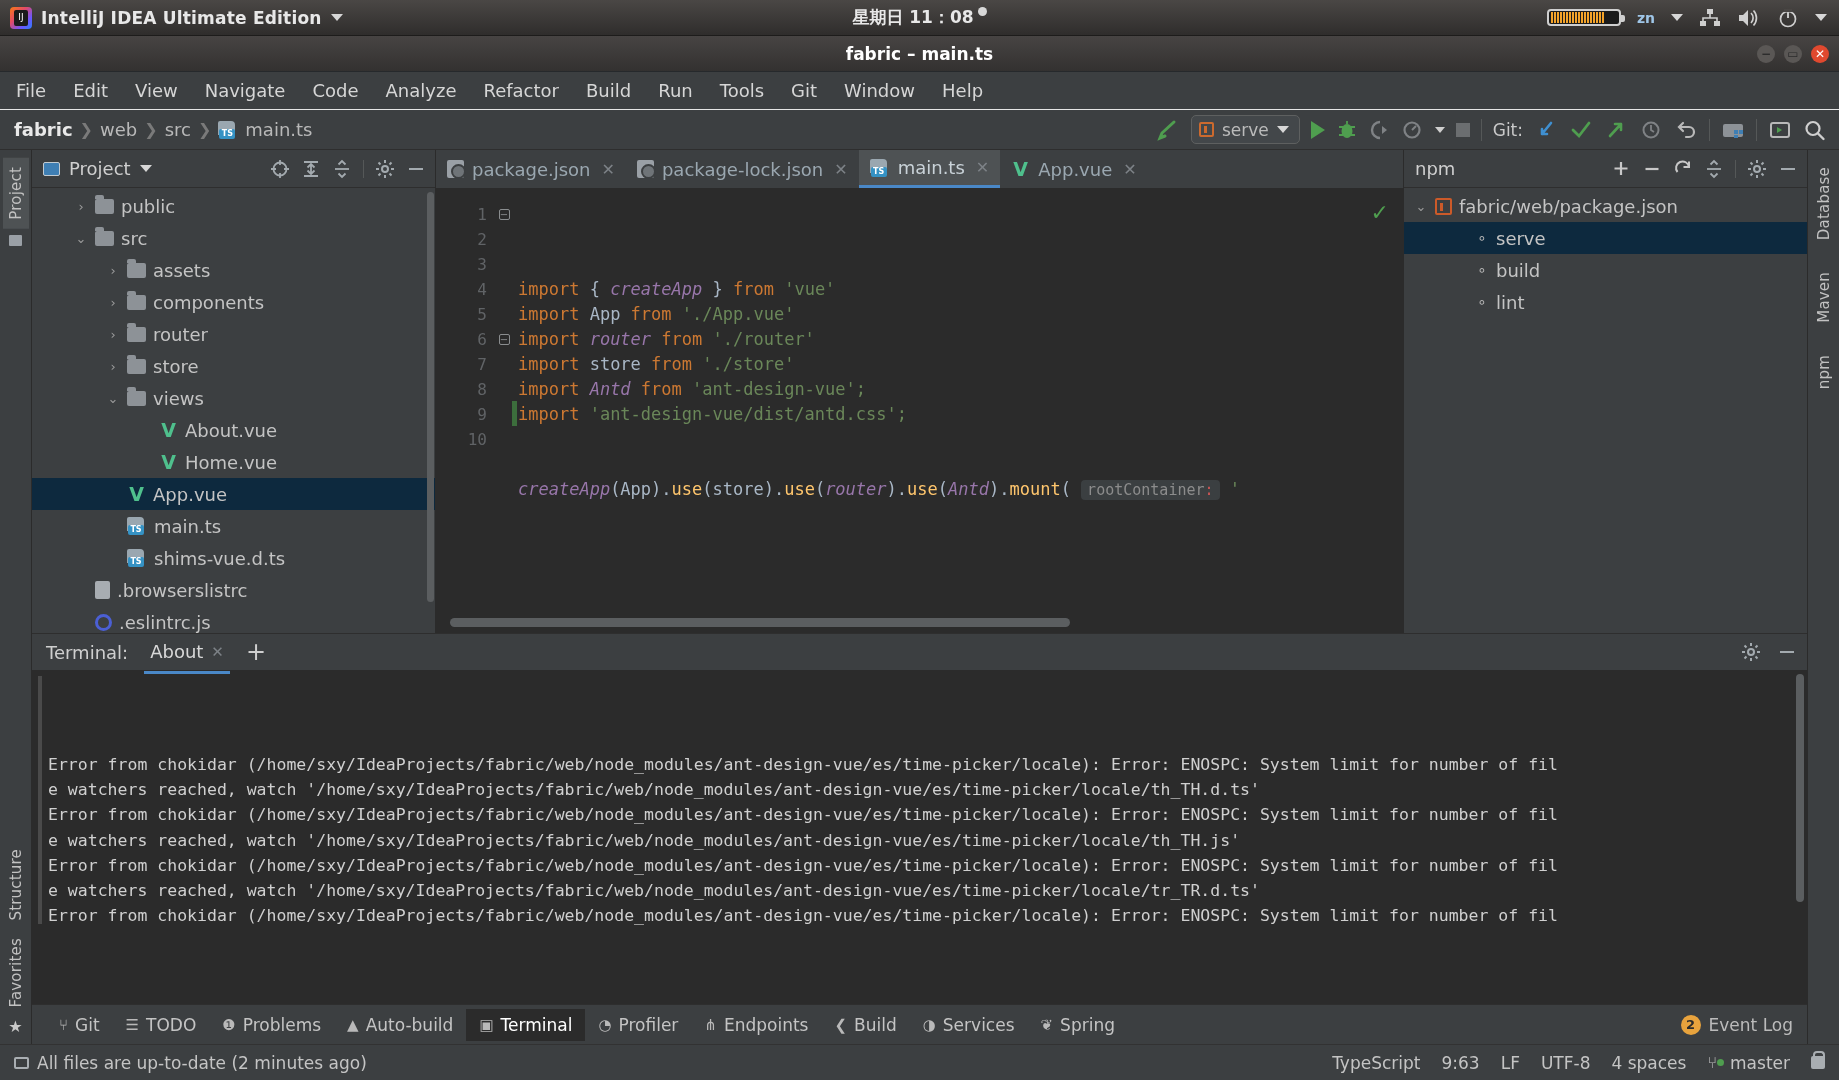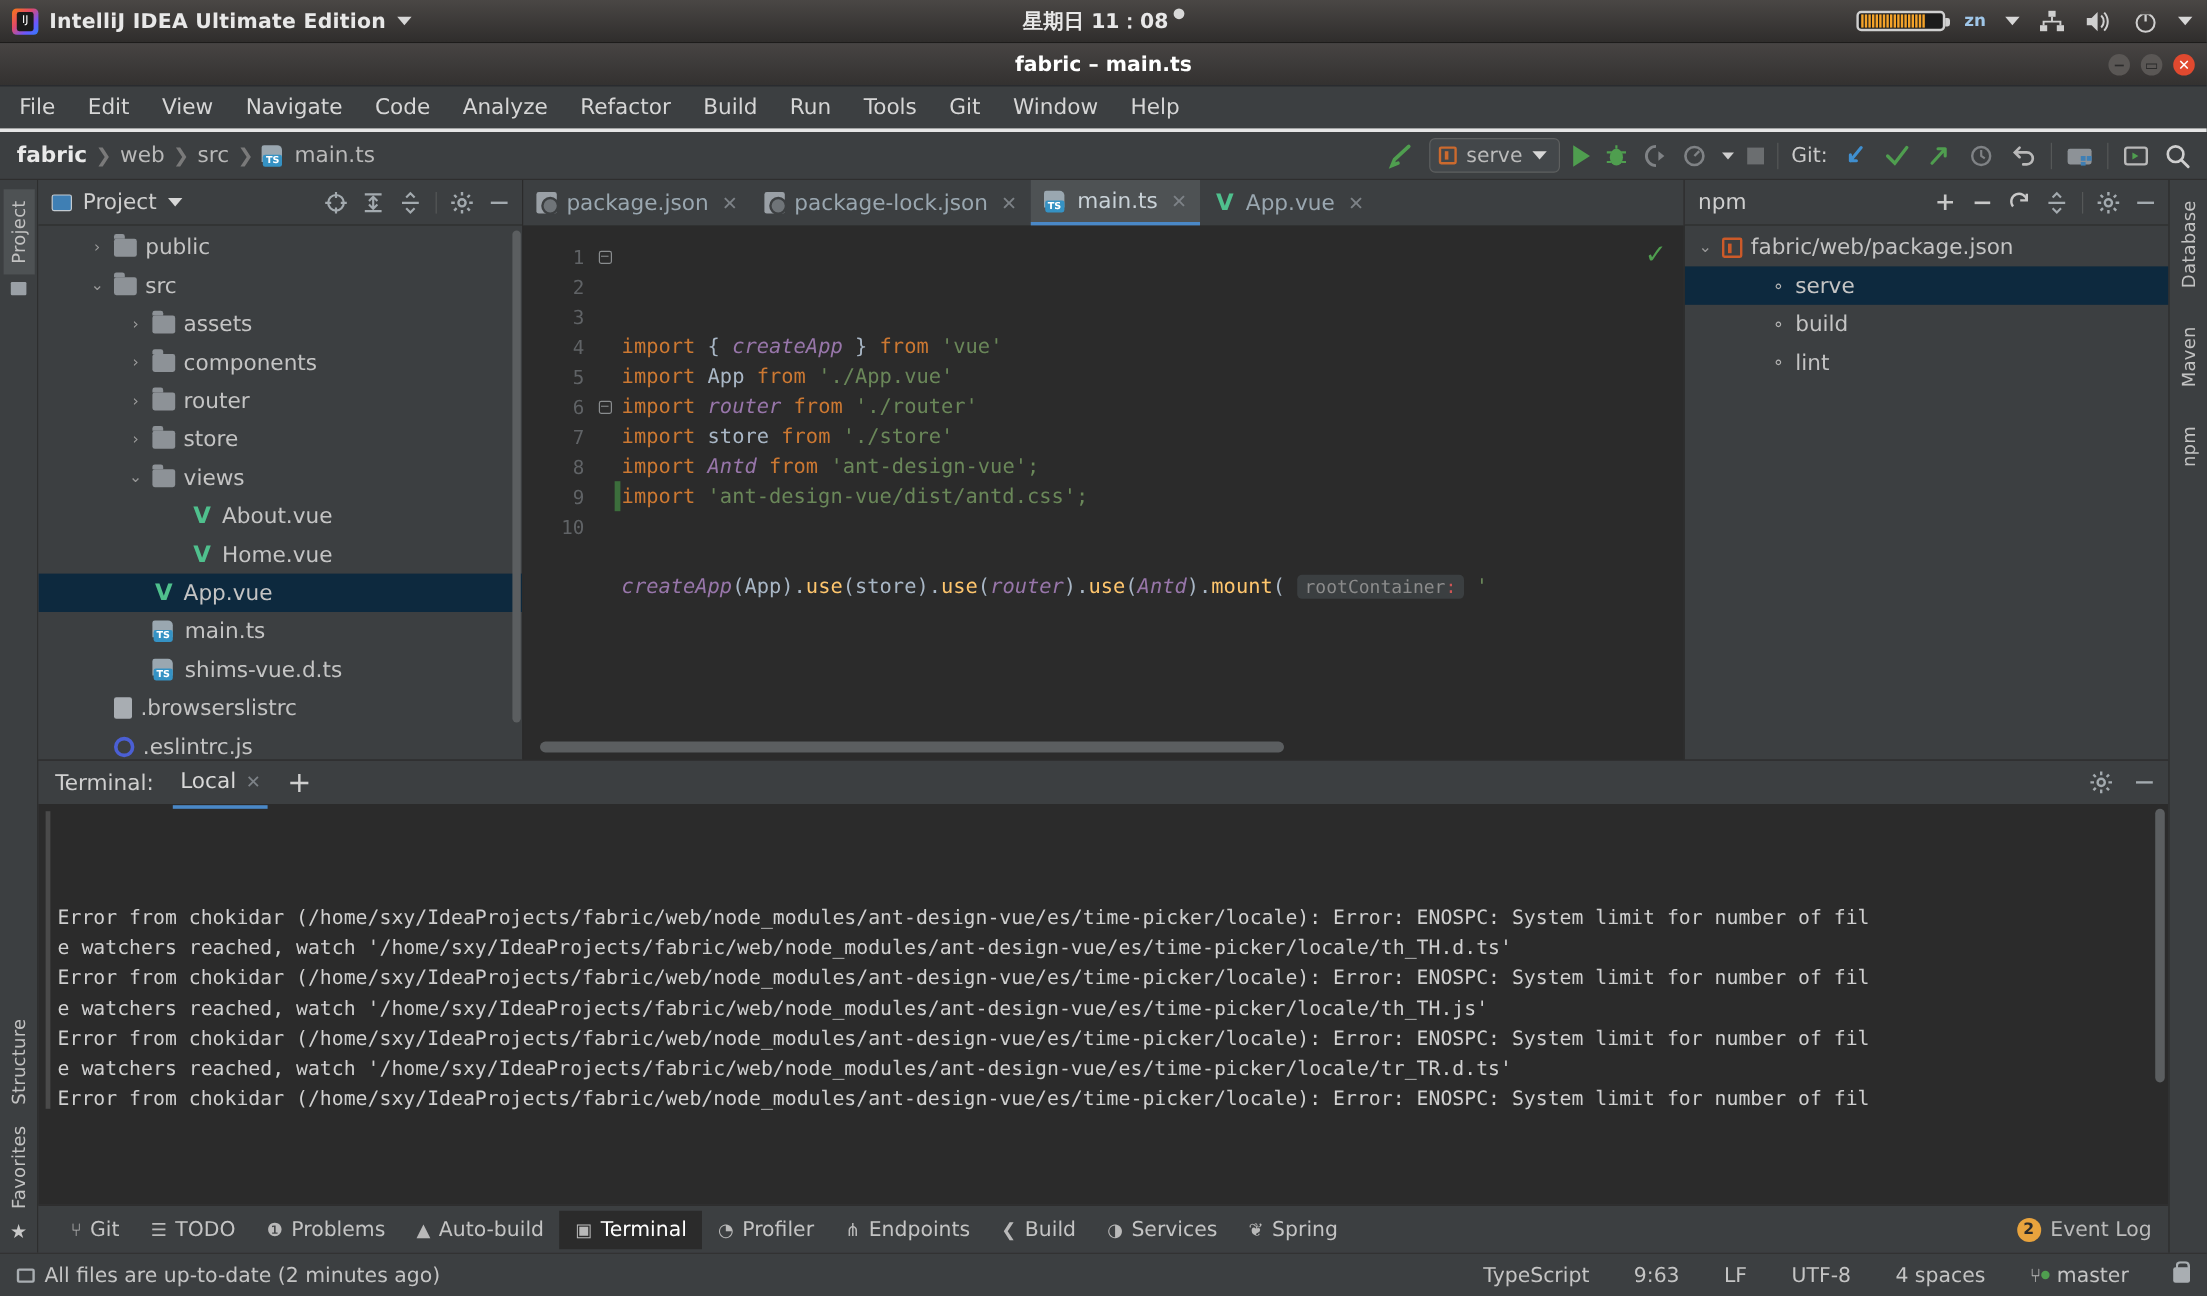--- a/index.html
+++ b/index.html
@@ -44,21 +44,21 @@
     display:flex; align-items:center; justify-content:center; position:relative;
     color:#ffffff; font-weight:bold; font-size:17px; border-bottom:1px solid #26292c;
   }
   .win-btns{ position:absolute; right:10px; top:0; height:36px; display:flex; align-items:center; gap:9px;}
   .wb{ width:18px;height:18px;border-radius:50%;background:#5a5755; display:flex;align-items:center;justify-content:center;
        color:#2b2b2b; font-size:12px; line-height:1;}
   .wb.close{ background:#e0492f; color:#fff; }
 
   
   .menu-bar{ height:38px; flex:0 0 38px; background:#3c3f41; display:flex; align-items:center;
-    padding-left:14px; gap:23px; border-bottom:3px solid #e5e5e5; }
+    padding-left:14px; gap:23px; border-bottom:1px solid #e5e5e5; }
   .menu-item{ color:#d6d6d6; font-size:18px; padding:2px 2px; cursor:default; }
 
   
   .nav-row{ height:40px; flex:0 0 40px; background:#3c3f41; display:flex; align-items:center;
     padding-left:14px; border-bottom:1px solid #2e2e2e; }
   .crumbs{ display:flex; align-items:center; gap:7px; font-size:18px; }
   .crumb{ color:#b9b9b9; }
   .crumb.first{ color:#e9e9e9; font-weight:bold; }
   .crumb-sep{ color:#7a7a7a; font-size:16px; }
   .ts-ico{ width:20px;height:18px; position:relative; display:inline-block; }
@@ -168,21 +168,21 @@
   .tw.active{ background:#2b2b2b; color:#ffffff; }
   .tw .gl{ font-size:15px; color:#b9b9b9; }
   .tw-right{ margin-left:auto; display:flex; align-items:center; gap:8px; padding-right:14px; }
   .badge{ width:20px;height:20px;border-radius:50%;background:#e8a33d;color:#2b2b2b;
     font-size:13px;font-weight:bold;display:flex;align-items:center;justify-content:center;}
 
   
   .status{ height:36px; flex:0 0 36px; background:#3c3f41; display:flex; align-items:center;
     padding:0 14px; font-size:17px; color:#c4c4c4; border-top:1px solid #323232; }
   .status .left{ display:flex; align-items:center; gap:8px; }
-  .status .right{ margin-left:auto; display:flex; align-items:center; gap:37px; }
+  .status .right{ margin-left:auto; display:flex; align-items:center; gap:21px; }
   .git-branch{ display:flex; align-items:center; gap:6px; }
   .branch-ic{ color:#b9b9b9; font-size:16px; position:relative; }
   .dotg{ width:7px;height:7px;border-radius:50%;background:#4f9e4f;display:inline-block;margin-left:-6px;}
   .lock-ic{ width:14px;height:13px;background:#a9aeb2;border-radius:2px;position:relative;}
   .lock-ic::before{content:"";position:absolute;left:2px;top:-5px;width:8px;height:6px;border:2px solid #a9aeb2;
     border-bottom:none;border-radius:4px 4px 0 0;}
   .monitor-ic{ width:15px;height:12px;border:2px solid #a9aeb2;border-radius:2px; }
   svg{ display:block; }
 </style>
 </head>
@@ -634,21 +634,21 @@
                 </div>
               </div>
           </div>
         </div>
       </div>
 
       <div class="term">
         <div class="term-head">
           <span class="lbl">Terminal:</span>
           <span class="term-tab">
-            <span>Local</span>
+            <span>About</span>
             <span class="x" style="color:#7d8287;font-size:15px;">✕</span>
           </span>
           <span class="plus">+</span>
           <span class="right">
             <span class="ph-ic">
               <svg width="20" height="20" viewBox="0 0 20 20">
                   <circle cx="10" cy="10" r="3" stroke="#a9b0b5" stroke-width="2" fill="none"></circle>
                   <path d="M10 1v3M10 16v3M1 10h3M16 10h3M3.5 3.5l2 2M14.5 14.5l2 2M16.5 3.5l-2 2M5.5 14.5l-2 2" stroke="#a9b0b5" stroke-width="2"></path>
                 </svg>
             </span>

